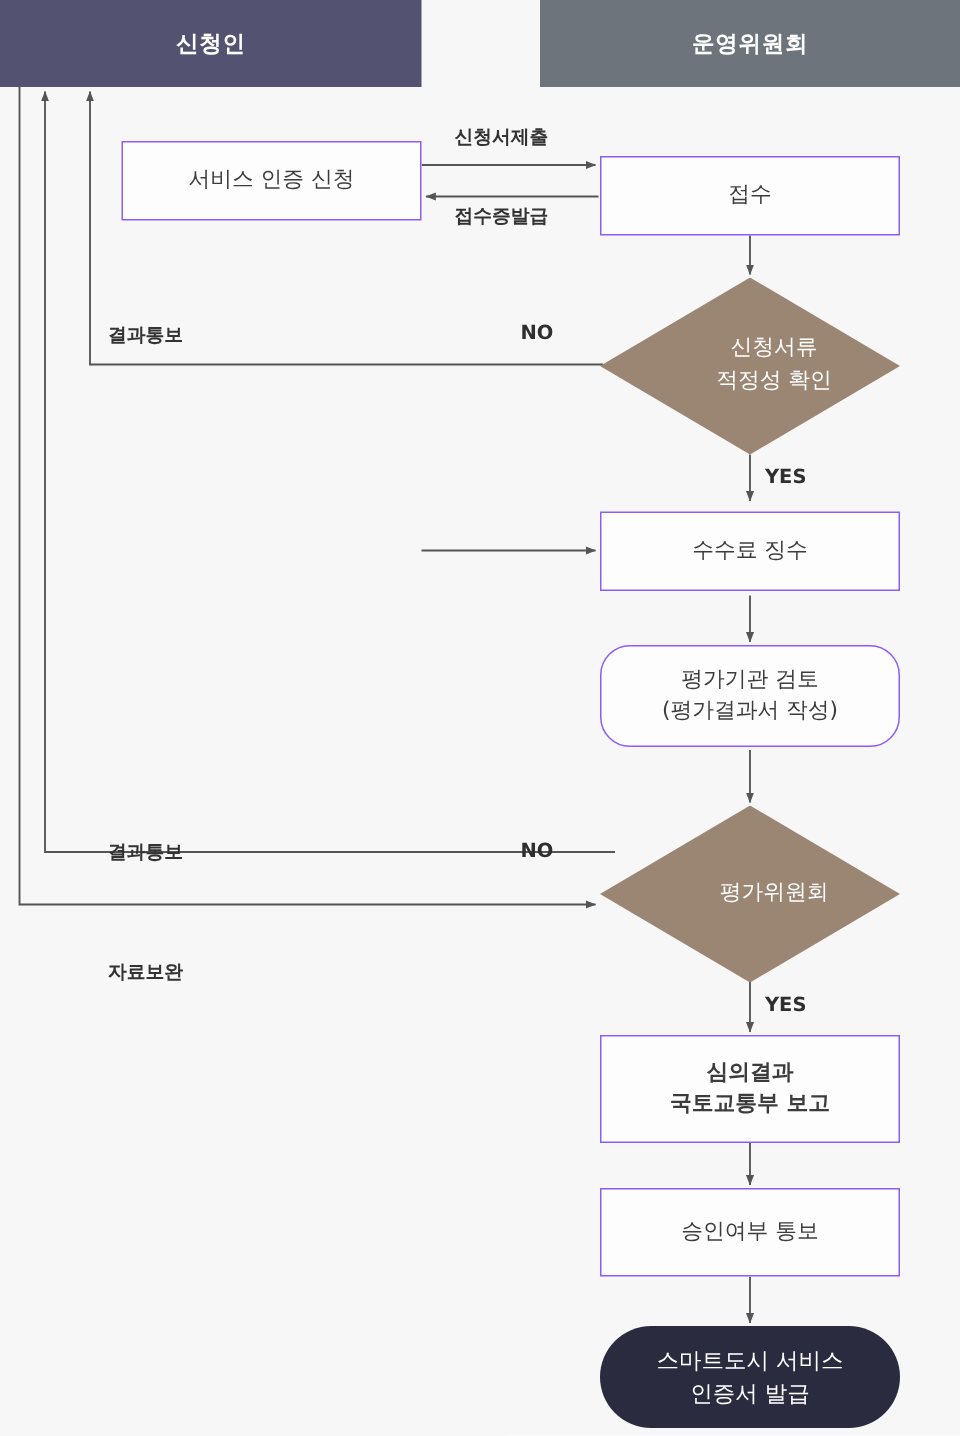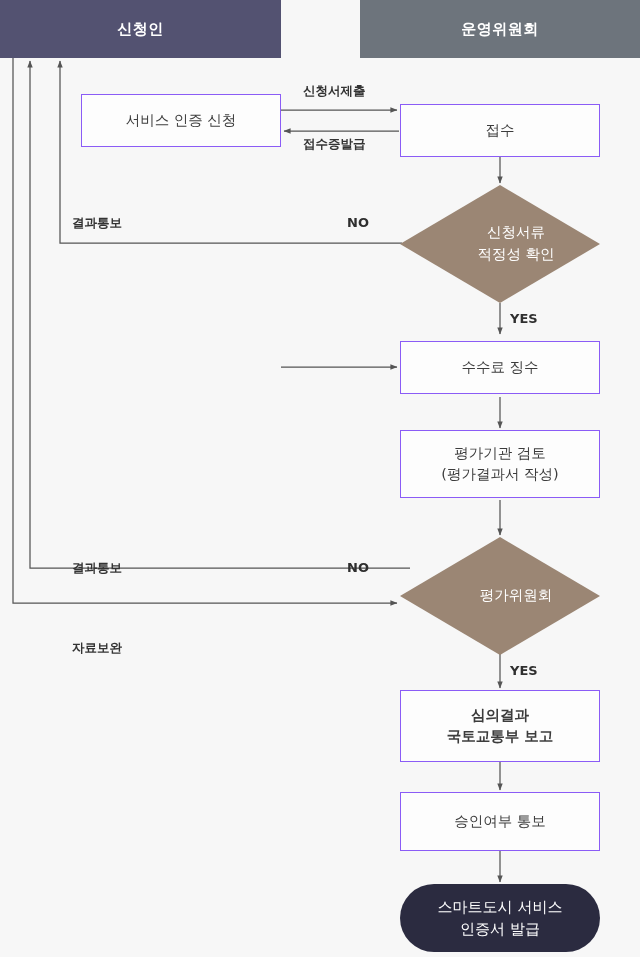--- a/index.html
+++ b/index.html
@@ -166,21 +166,21 @@
       <span class="node-line">신청서류</span>
       <span class="node-line">적정성 확인</span>
     </div>
   </div>
 
 
   <div class="node box" style="left:400px; top:341px; width:200px; height:53px;">
     <span class="node-line">수수료 징수</span>
   </div>
 
-  <div class="node box" style="left:400px; top:430px; width:200px; height:68px;">
+  <div class="node box" style="left:400px; top:430px; width:200px; height:68px;border-radius:20px;">
     <span class="node-line">평가기관 검토</span>
     <span class="node-line">(평가결과서 작성)</span>
   </div>
 
   <div class="diamond-wrap" style="left:400px; top:537px; width:200px; height:118px;">
     <svg class="diamond-shape" viewBox="0 0 200 118" preserveAspectRatio="none">
       <polygon points="100,0 200,59 100,118 0,59" fill="#9b8674"></polygon>
     </svg>
     <div class="diamond-label">
       <span class="node-line">평가위원회</span>

